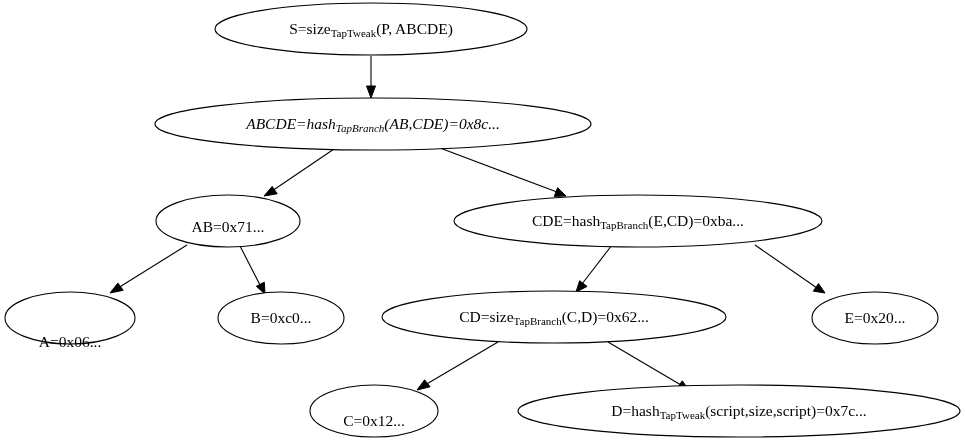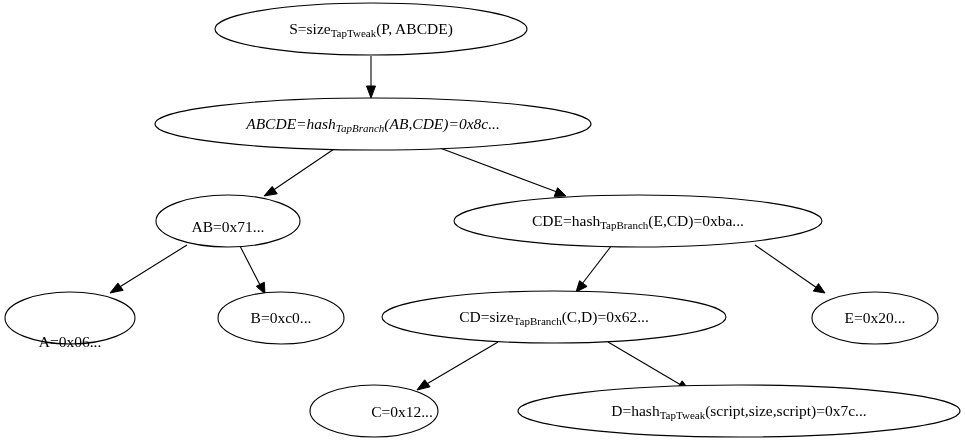--- a/index.html
+++ b/index.html
@@ -135,17 +135,17 @@
   <div class="node-label" style="left:638px; top:221px;"><span>CDE=hash</span><sub>TapBranch</sub><span>(E,CD)=0xba...</span></div>
 
   <div class="node-label" style="left:70px; top:318px;margin-top:24px;"><span>A=0x06...</span><sub></sub><span></span></div>
 
   <div class="node-label" style="left:281px; top:318px;"><span>B=0xc0...</span><sub></sub><span></span></div>
 
   <div class="node-label" style="left:554px; top:317px;"><span>CD=size</span><sub>TapBranch</sub><span>(C,D)=0x62...</span></div>
 
   <div class="node-label" style="left:875px; top:318px;"><span>E=0x20...</span><sub></sub><span></span></div>
 
-  <div class="node-label" style="left:374px; top:412px;margin-left:28px;"><span>C=0x12...</span><sub></sub><span></span></div>
+  <div class="node-label" style="left:374px; top:421px;"><span>C=0x12...</span><sub></sub><span></span></div>
 
   <div class="node-label" style="left:739px; top:411px;"><span>D=hash</span><sub>TapTweak</sub><span>(script,size,script)=0x7c...</span></div>
 
 </div>
 
 </body></html>

